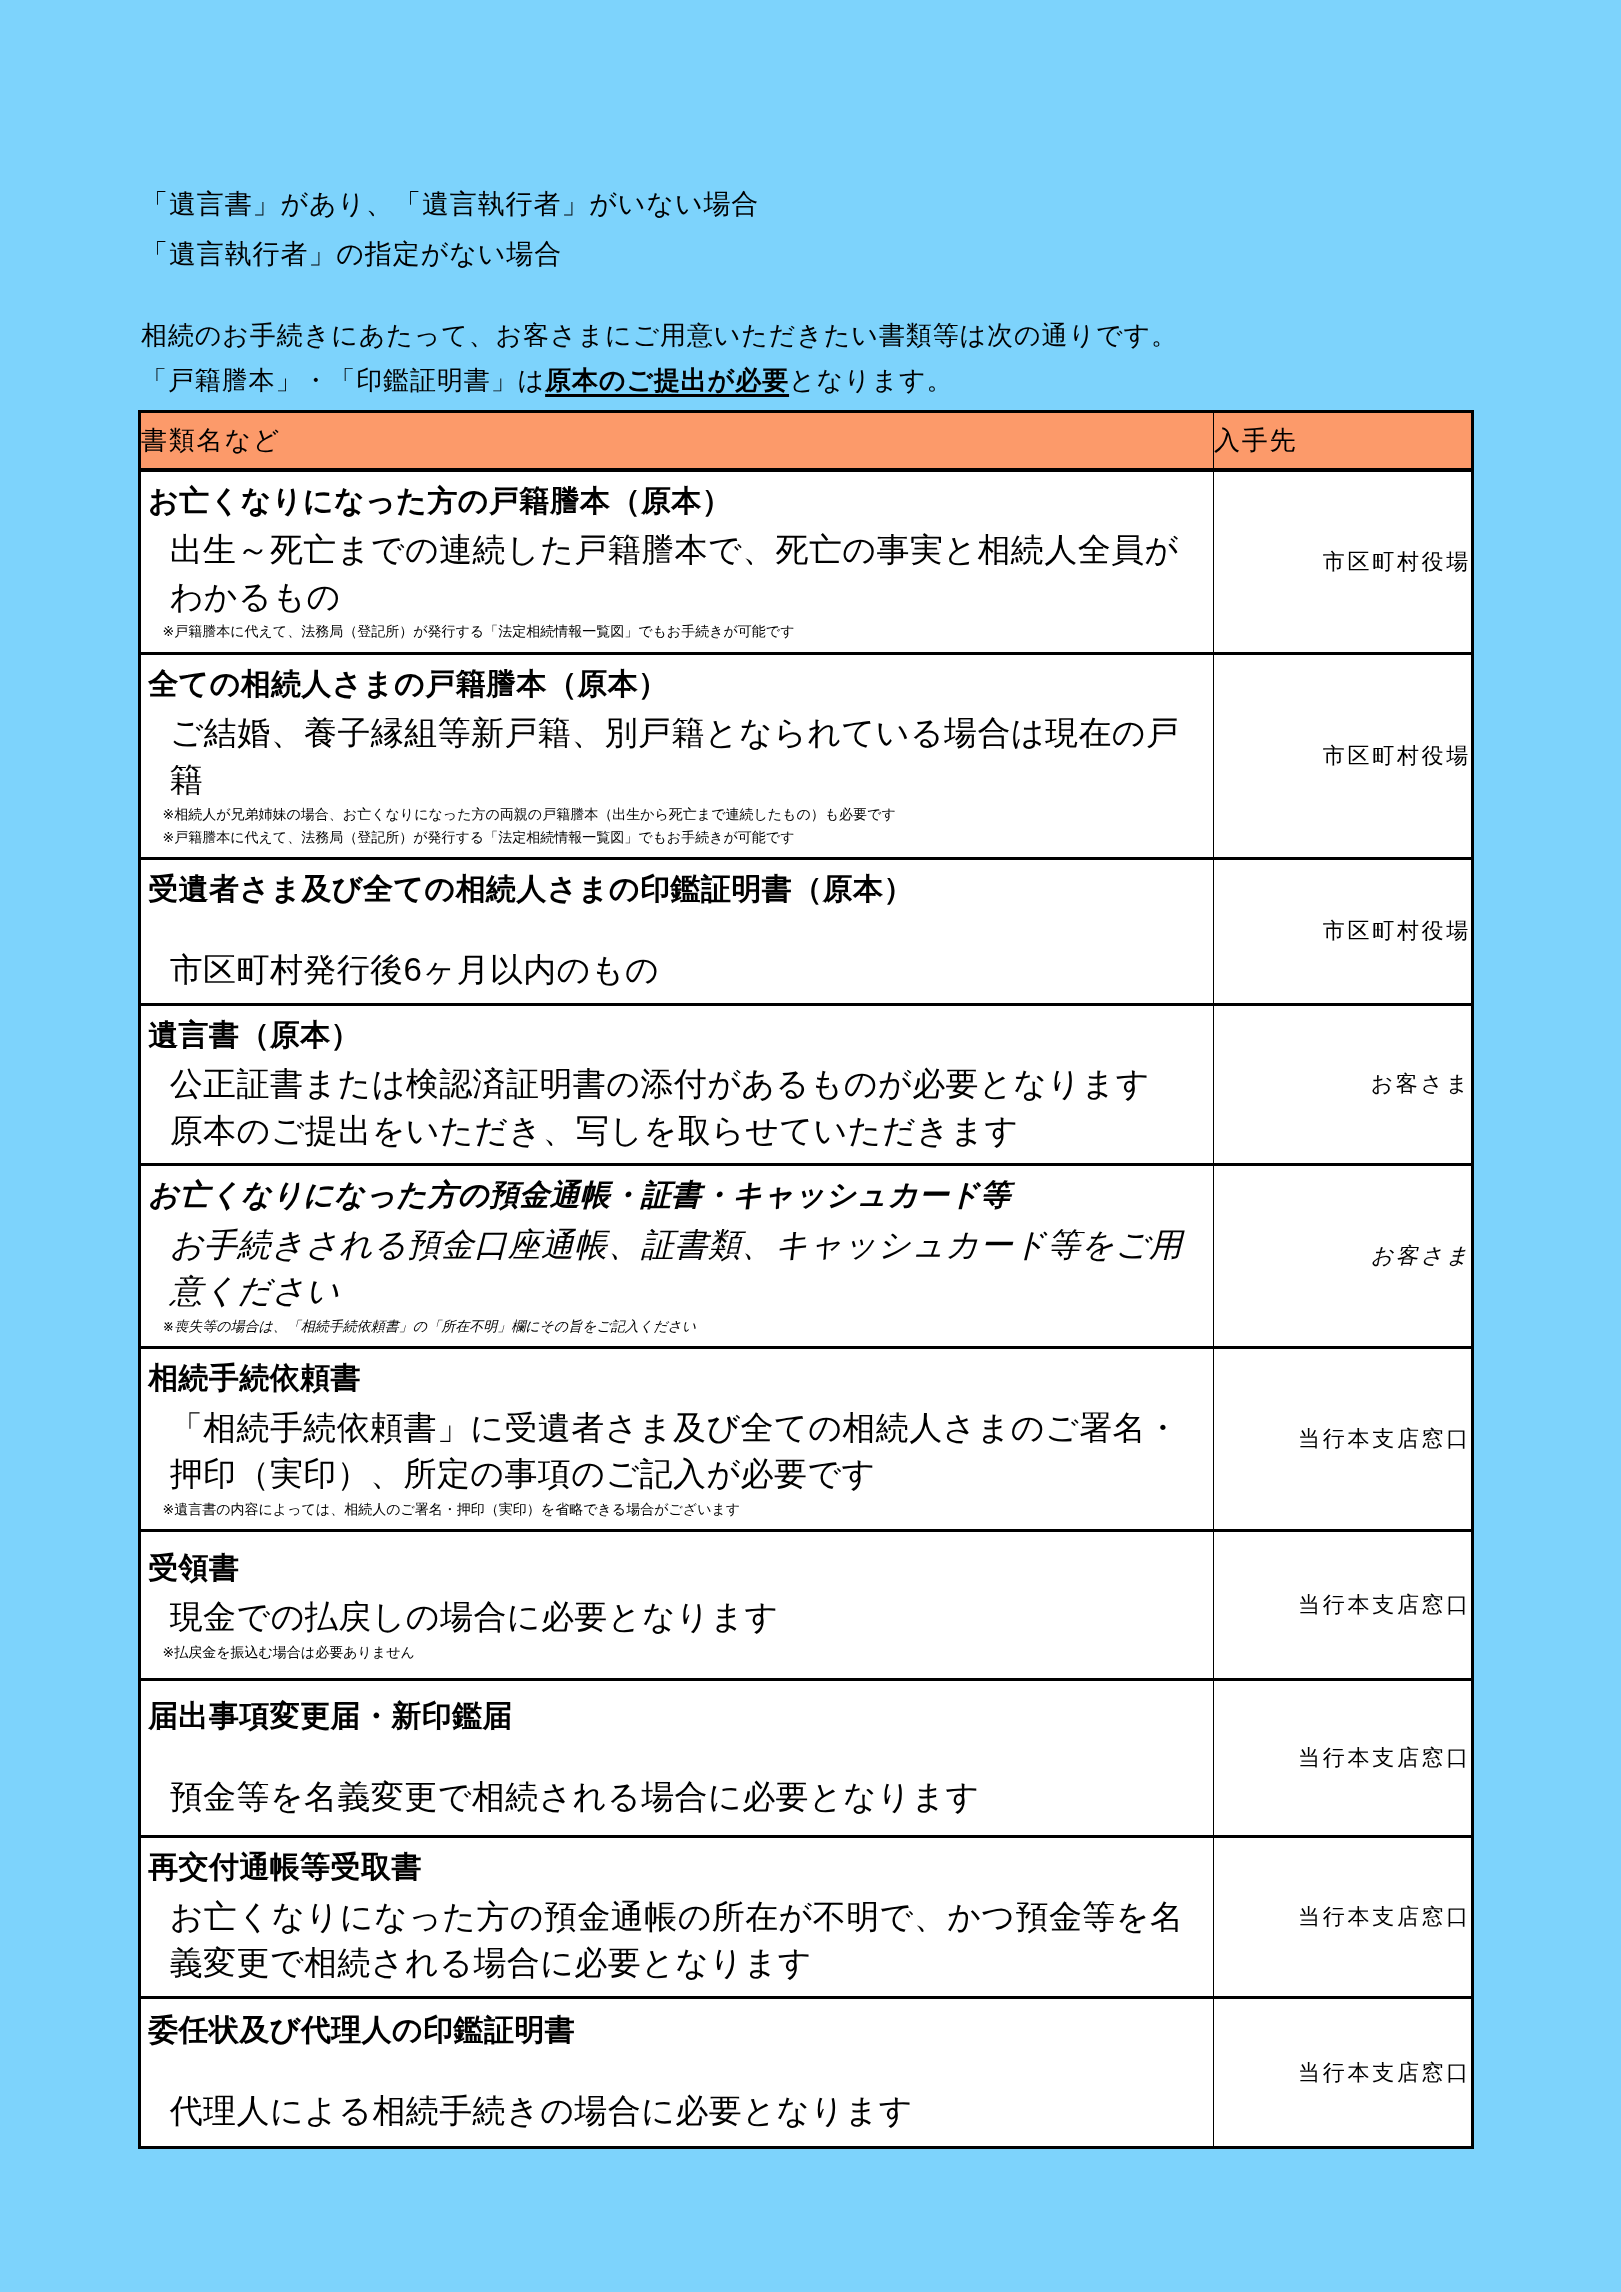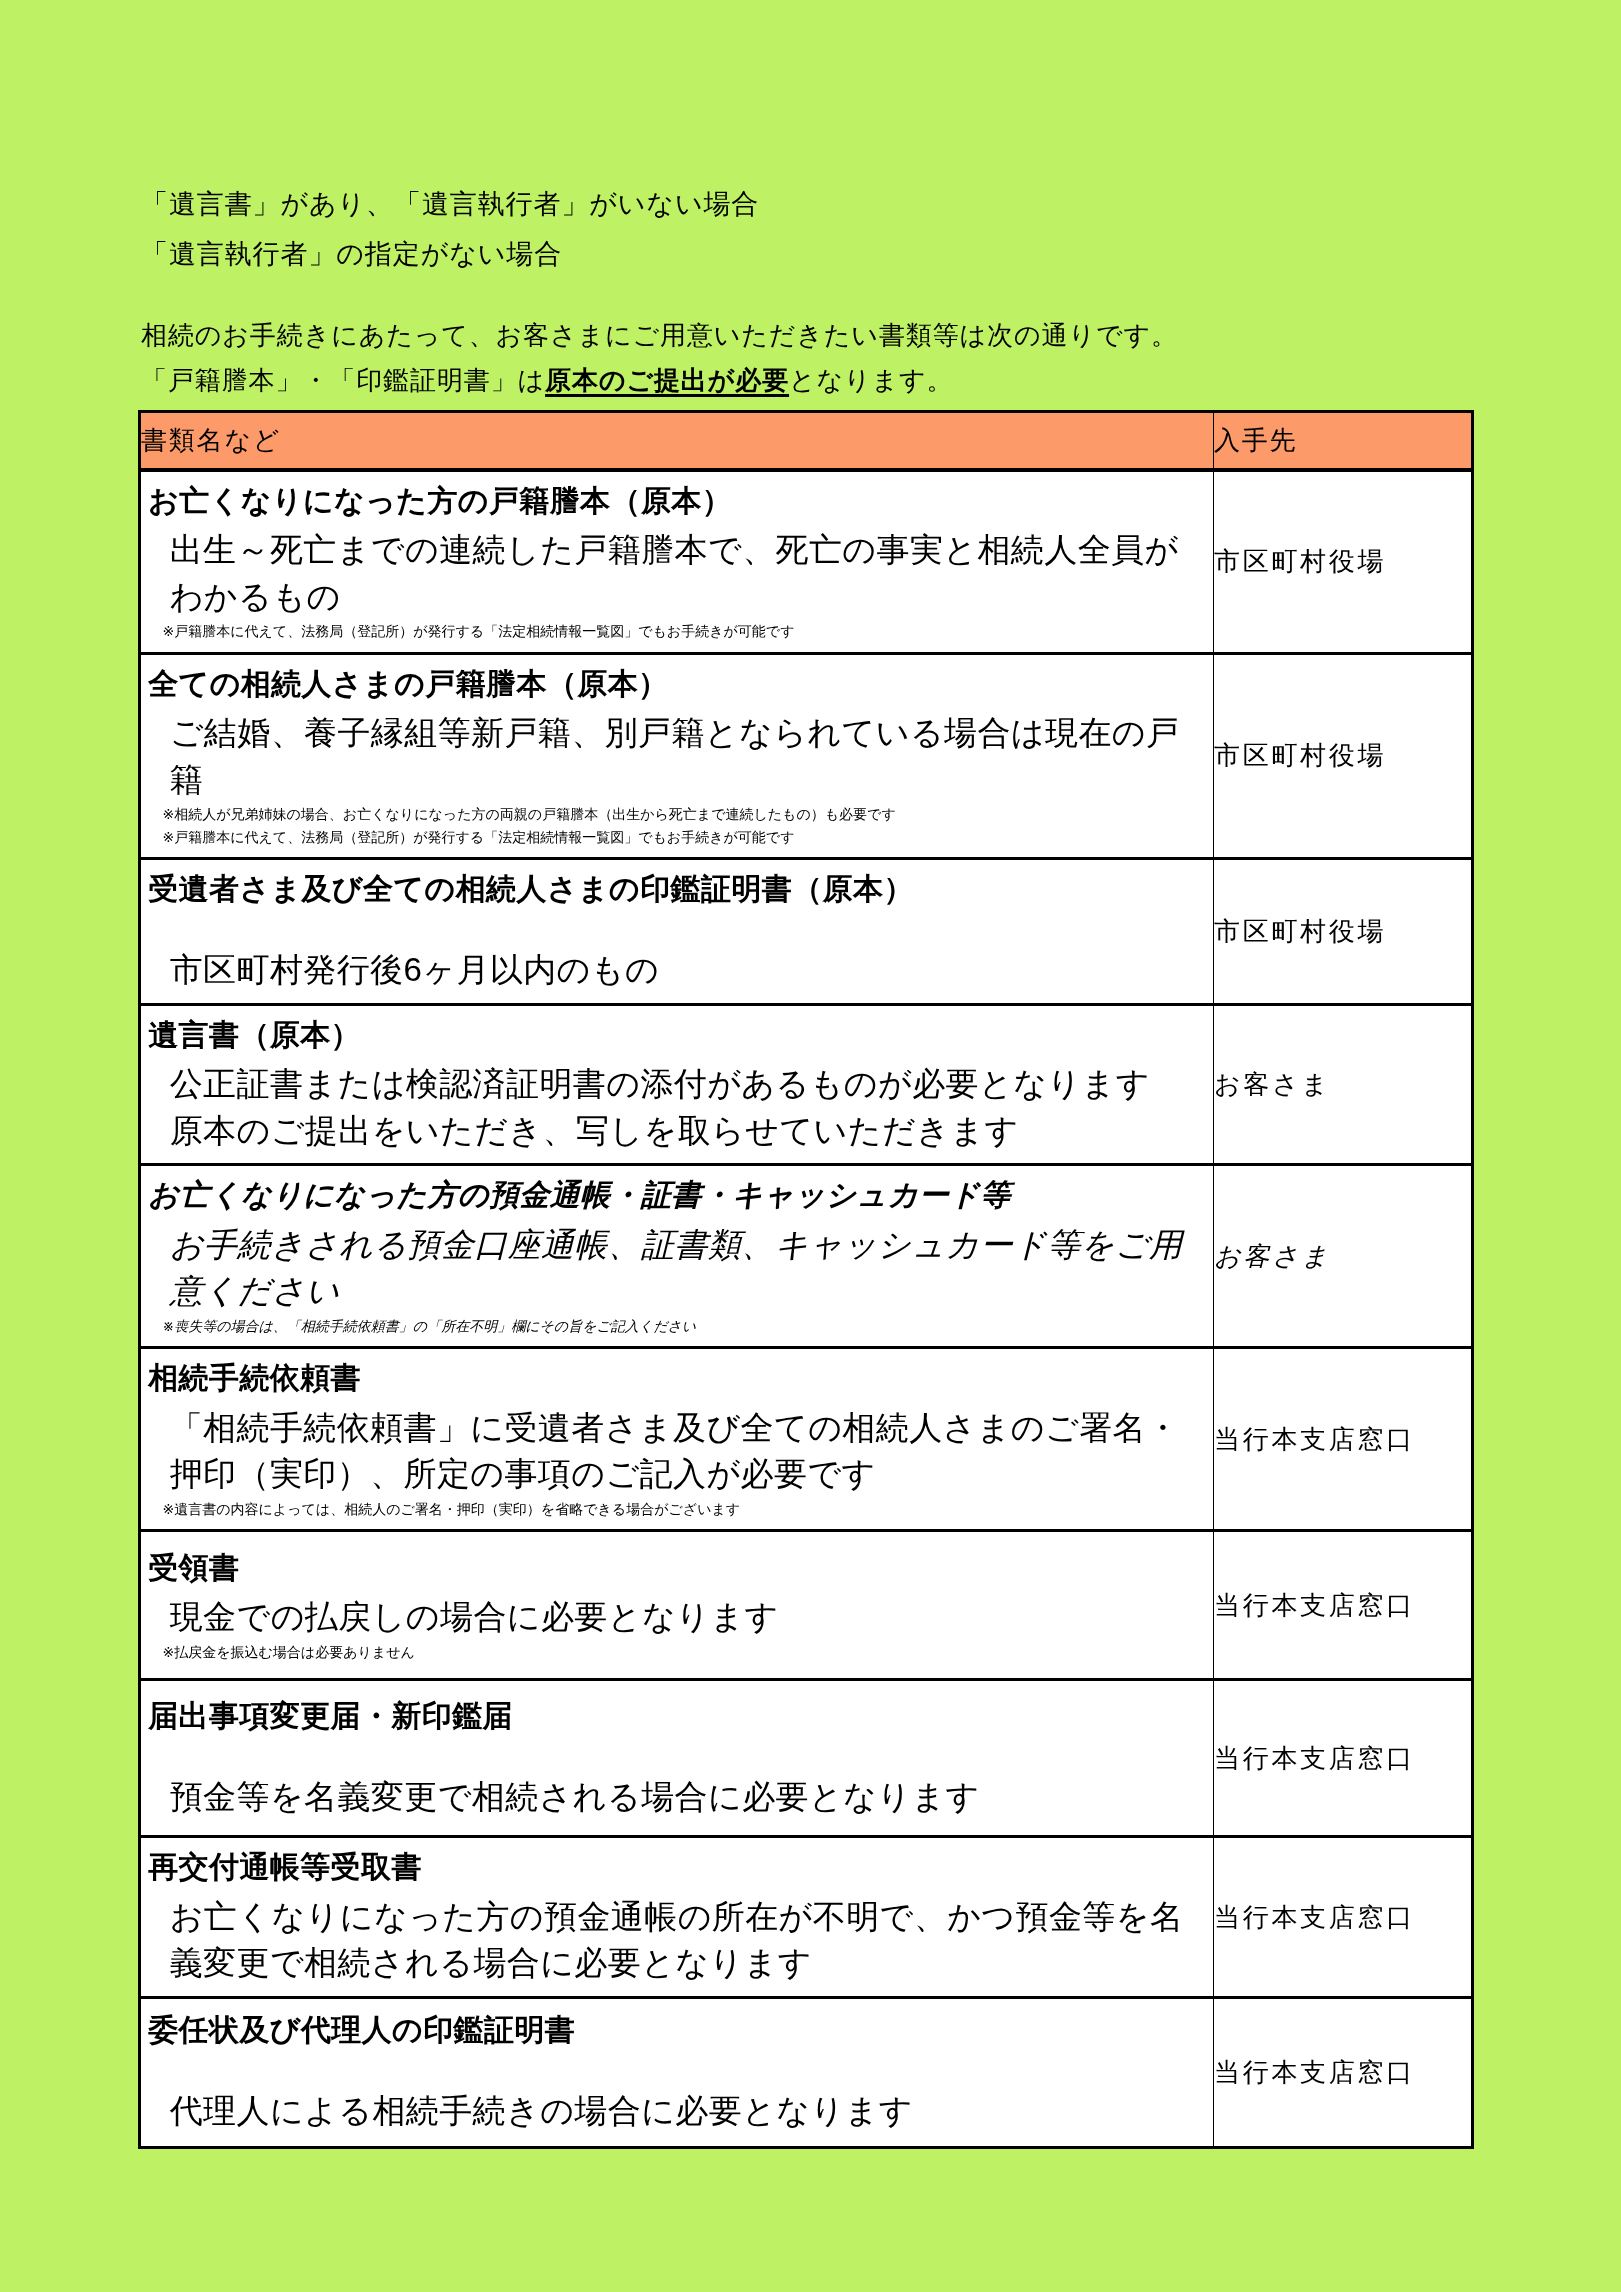--- a/index.html
+++ b/index.html
@@ -4,21 +4,21 @@
 <style>
   * { margin: 0; padding: 0; box-sizing: border-box; }
   html, body { background: #ffffff; }
   body {
     width: 1621px;
     height: 2293px;
     position: relative;
     font-family: "Liberation Sans", "DejaVu Sans", sans-serif;
     color: #000000;
   }
-  .page { position: absolute; inset: 0; background: #bef264; }
+  .page { position: absolute; inset: 0; background: #7dd3fc; }
 
   
   .topnote { position: absolute; left: 141px; top: 191px; }
   .top-line { font-size: 27px; line-height: 1; margin-bottom: 23px; letter-spacing: 0.9px; }
 
   
   .intro { position: absolute; left: 141px; top: 322px; }
   .intro-line { font-size: 26px; line-height: 1; margin-bottom: 19px; letter-spacing: 0.9px; }
   .em {
     font-weight: bold;
@@ -72,22 +72,22 @@
   }
   .doc-note {
     font-size: 14px;
     line-height: 1.58;
     margin-left: 14.3px;
     white-space: nowrap;
     letter-spacing: 0px;
   }
   .source-cell {
     vertical-align: middle;
-    text-align: left;
-    font-size: 26px;
+    text-align: right;
+    font-size: 22px;
     letter-spacing: 2.7px;
   }
 </style>
 </head>
 <body>
 
 <div class="page">
 
   <div class="topnote">
     <div class="top-line">「遺言書」があり、「遺言執行者」がいない場合</div>

